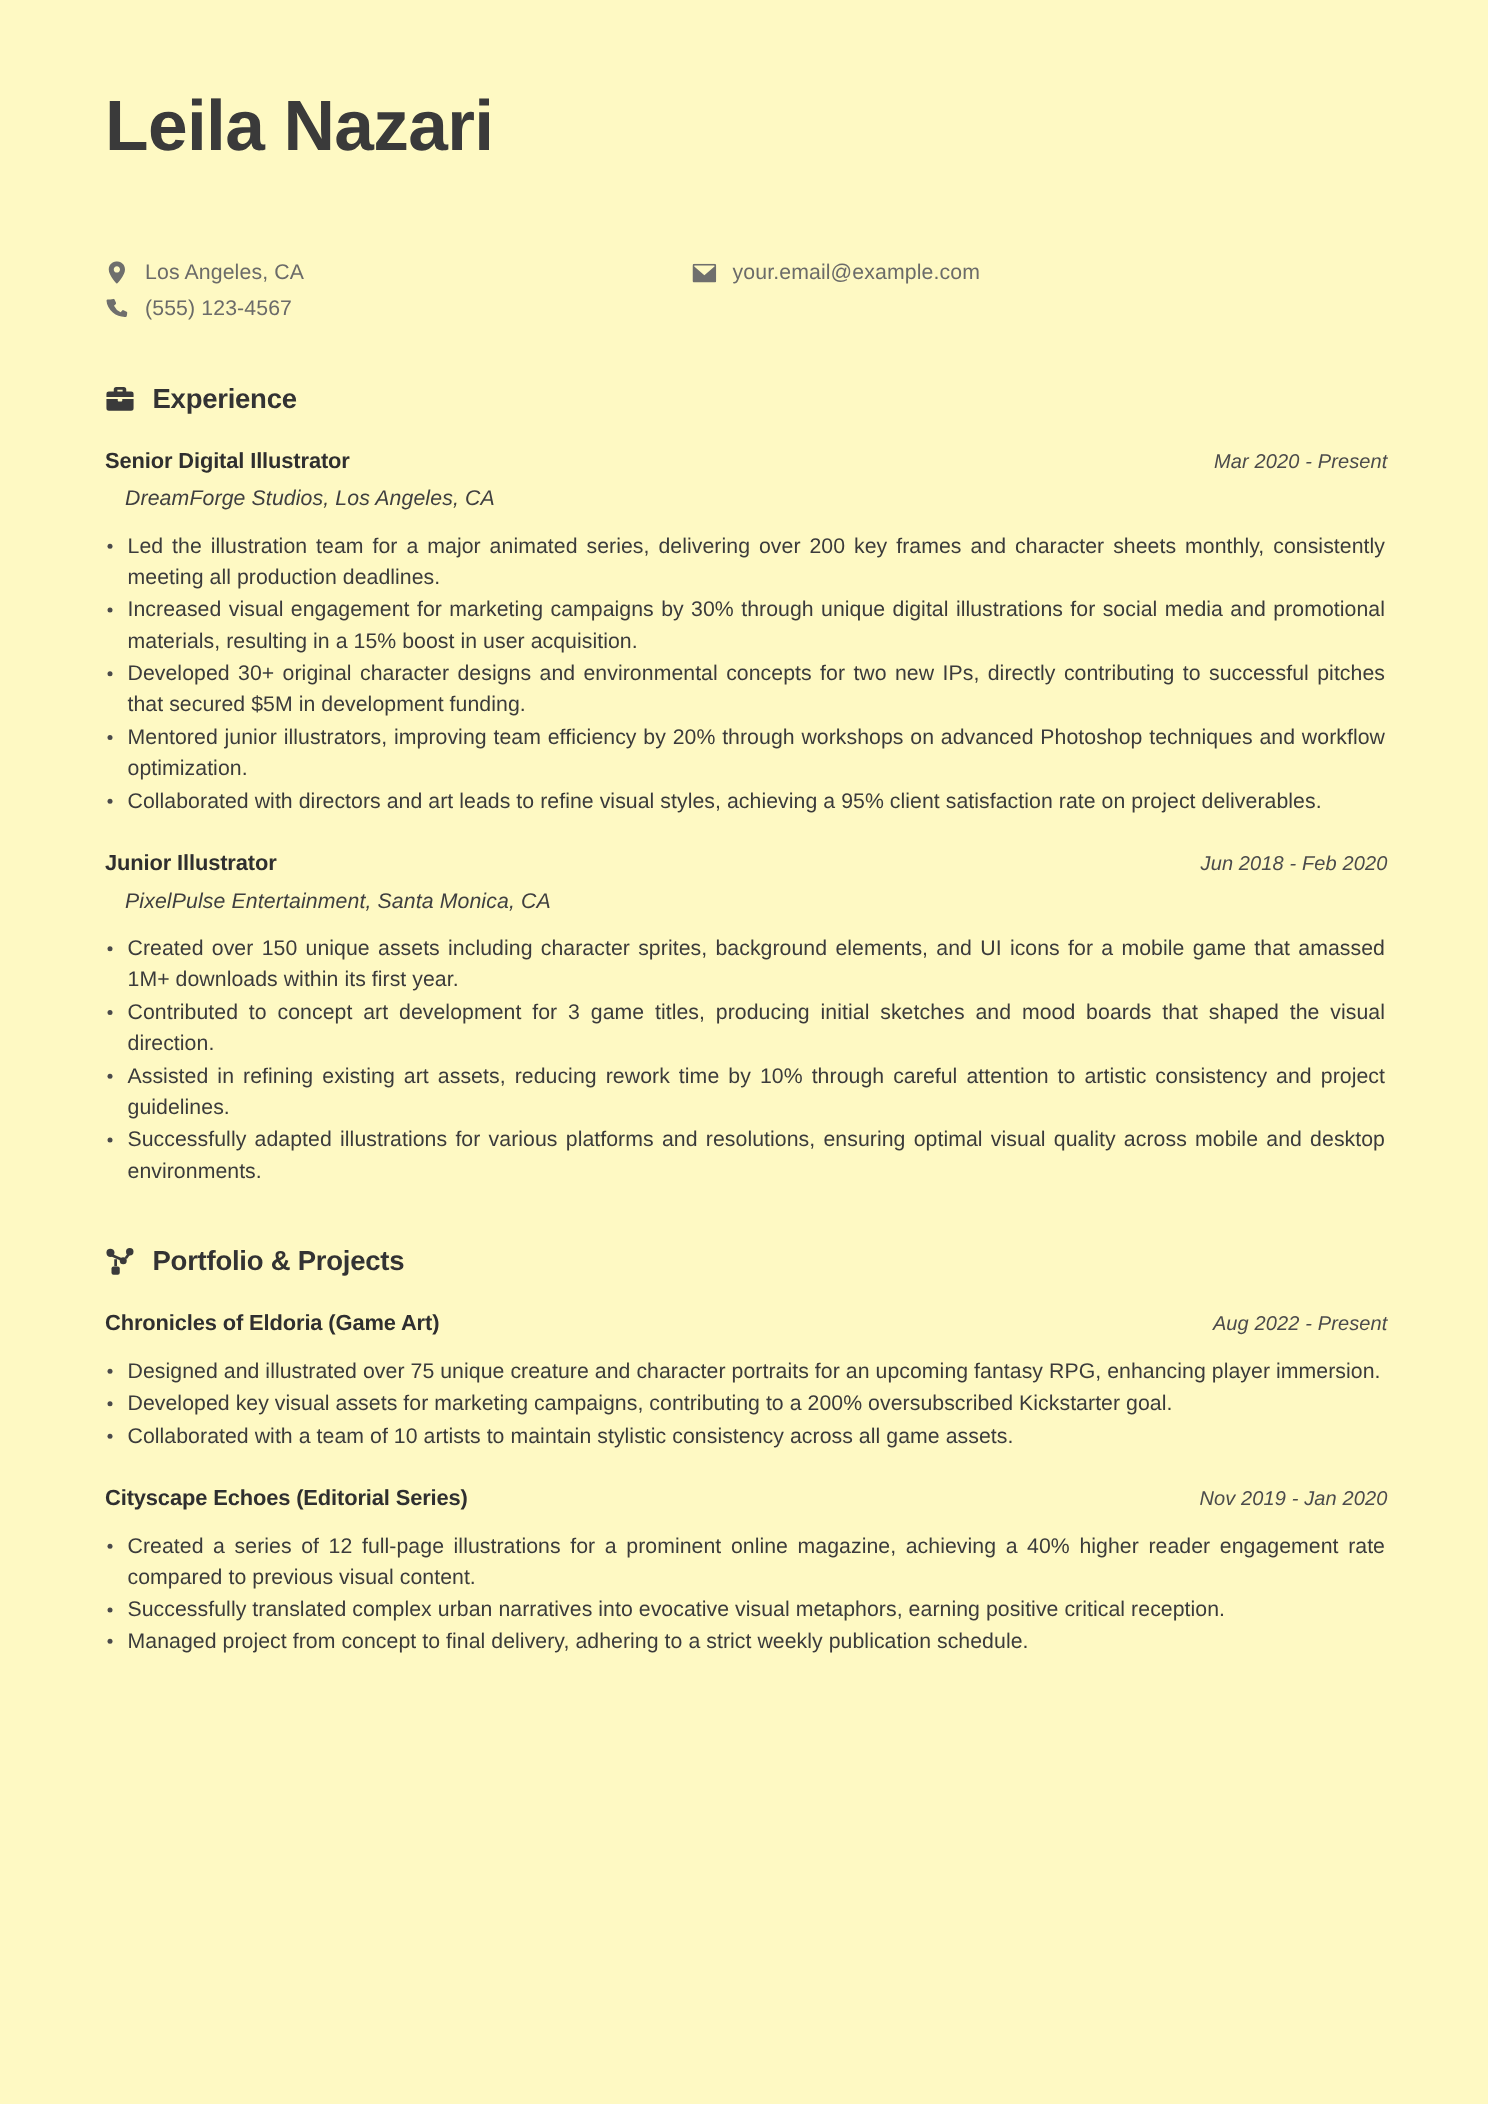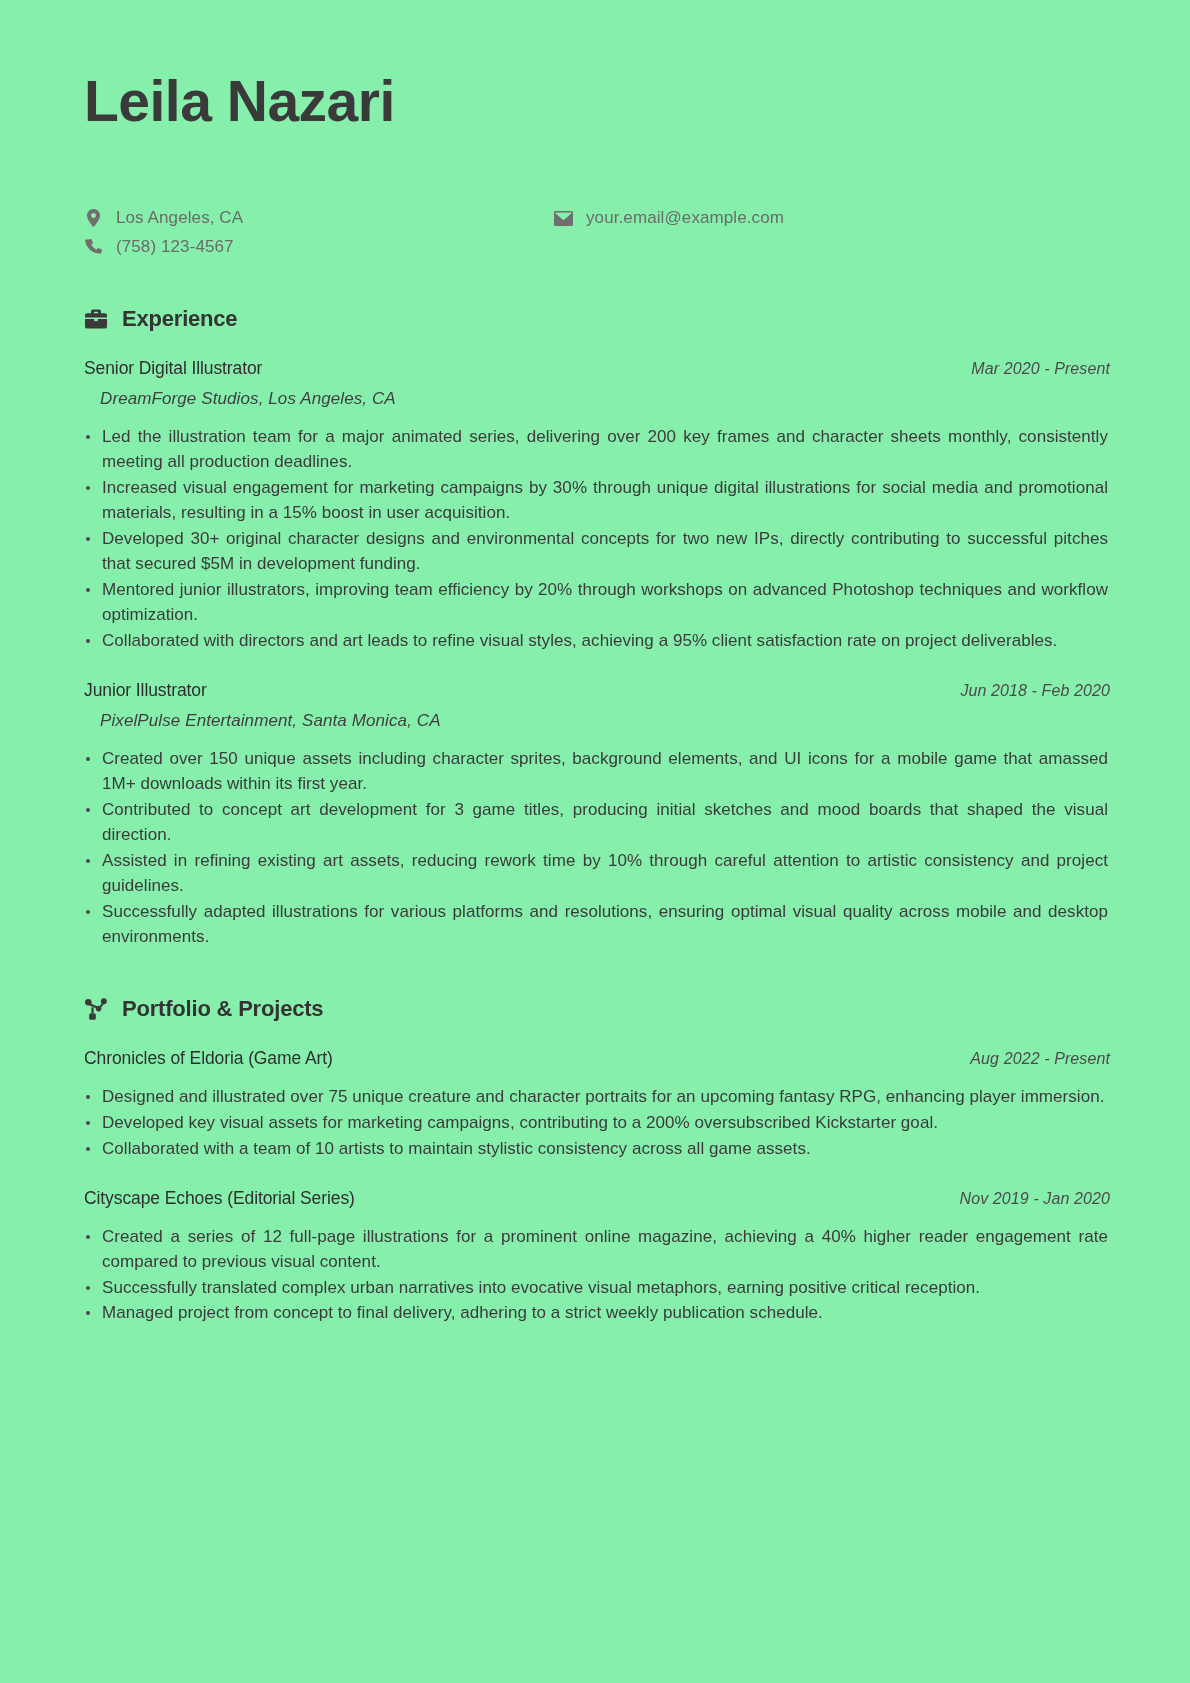--- a/index.html
+++ b/index.html
@@ -11,21 +11,21 @@
     width: 1190px;
     height: 1683px;
     background: #f4f1e9;
     font-family: "Liberation Sans", sans-serif;
     color: #3c3c3c;
     overflow: hidden;
   }
   .page {
     width: 1190px;
     height: 1683px;
-    background: #86efac;
+    background: #fef9c3;
     padding: 70px 80px 0 80px;
     position: relative;
   }
 
   
   .name {
     font-size: 57px;
     font-weight: 700;
     letter-spacing: -0.5px;
     color: #3a3a3a;
@@ -98,21 +98,21 @@
   .entry:last-child { margin-bottom: 0; }
 
   .entry-top {
     display: flex;
     align-items: baseline;
     justify-content: space-between;
     margin-left: 4px;
   }
   .entry-title {
     font-size: 17.5px;
-    font-weight: 400;
+    font-weight: 700;
     color: #2f2f2f;
     letter-spacing: -0.1px;
   }
   .entry-date {
     font-size: 16px;
     font-style: italic;
     color: #4b4b4b;
     white-space: nowrap;
     letter-spacing: 0.1px;
   }
@@ -178,21 +178,21 @@
         <span class="contact-text">your.email@example.com</span>
       </div>
     </div>
     <div class="contact-row">
       <div class="contact-item col1">
         <span class="contact-icon">
           <svg width="17" height="17" viewBox="0 0 17 17" fill="currentColor" aria-hidden="true">
             <path d="M3.3 0.6 5.6 0.1a1 1 0 0 1 1.1 0.6l1.1 2.5a1 1 0 0 1-0.3 1.2L6.2 5.5a11 11 0 0 0 5.3 5.3l1.1-1.3a1 1 0 0 1 1.2-0.3l2.5 1.1a1 1 0 0 1 0.6 1.1l-0.5 2.3a1 1 0 0 1-1 0.8A14.9 14.9 0 0 1 0.1 1.6a1 1 0 0 1 0.8-1Z"></path>
           </svg>
         </span>
-        <span class="contact-text">(758) 123-4567</span>
+        <span class="contact-text">(555) 123-4567</span>
       </div>
     </div>
   </div>
 
   <div class="section">
     <div class="section-head">
       <span class="section-icon">
         <svg width="22" height="20" viewBox="0 0 22 20" fill="currentColor" aria-hidden="true">
           <path d="M8 0.6h6a2 2 0 0 1 2 2v1.6h3.8A2.2 2.2 0 0 1 22 6.4v2.2H0V6.4a2.2 2.2 0 0 1 2.2-2.2H6V2.6a2 2 0 0 1 2-2Zm0.9 3.6h4.2V2.8H8.9Z"></path>
           <path d="M0 10.1h9.2v1.5a0.6 0.6 0 0 0 0.6 0.6h2.4a0.6 0.6 0 0 0 0.6-0.6v-1.5H22v7.3a2.2 2.2 0 0 1-2.2 2.2H2.2A2.2 2.2 0 0 1 0 17.4Z"></path>

